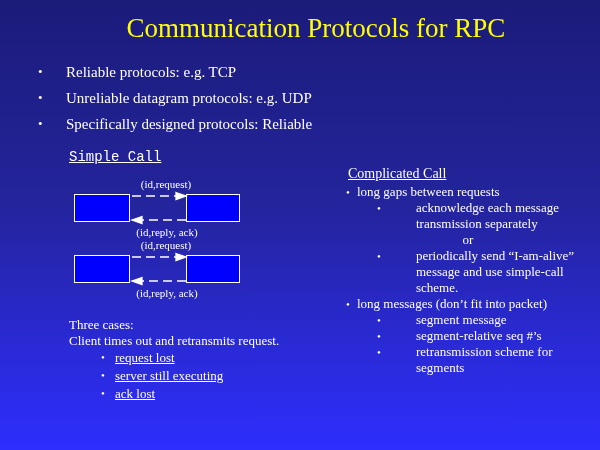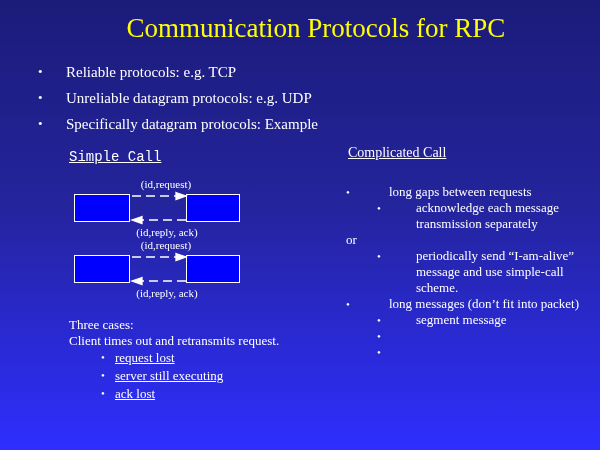--- a/index.html
+++ b/index.html
@@ -30,21 +30,21 @@
 
   
   .heading {
     position:absolute;
     font-size:14px;
     line-height:17px;
     text-decoration:underline;
     white-space:nowrap;
   }
   #head-simple { top:149px; left:69px;font-family:Liberation Mono, monospace; }
-  #head-complicated { top:144px; left:348px; }
+  #head-complicated { top:165px; left:348px; }
 
   
   .diagram { position:absolute; top:170px; left:64px; width:280px; height:135px; }
   .nodebox {
     position:absolute;
     background:#0000ff;
     border:1px solid #ffffff;
   }
   #box-client-1 { left:10px;  top:24px;  width:56px; height:28px; }
   #box-server-1 { left:122px; top:24px;  width:54px; height:28px; }
@@ -69,45 +69,45 @@
   .leftnote { position:absolute; top:317px; left:69px; width:280px; }
   .leftnote .line { font-size:13px; line-height:16px; white-space:nowrap; }
   .leftnote .sub { display:flex; align-items:flex-start; margin-left:32px; height:18px; }
   .leftnote .sub .bul { width:14px; flex:0 0 14px; font-size:11px; line-height:17px; }
   .leftnote .sub .txt { font-size:13px; line-height:17px; white-space:nowrap;text-decoration:underline; }
 
   
   .rightcol { position:absolute; top:184px; left:346px; width:244px; }
   .r-l1 { display:flex; align-items:flex-start; }
   .r-l1 .bul { width:11px; flex:0 0 11px; font-size:11px; line-height:16px; }
-  .r-l1 .txt { font-size:13px; line-height:16px;margin-left:32px; }
+  .r-l1 .txt { font-size:13px; line-height:16px; }
   .r-l2 { display:flex; align-items:flex-start; margin-left:31px; }
   .r-l2 .bul { width:11px; flex:0 0 11px; font-size:11px; line-height:16px; }
   .r-l2 .txt { font-size:13px; line-height:16px;margin-left:28px; }
-  .r-or { font-size:13px; line-height:16px; }
+  .r-or { font-size:13px; line-height:16px;text-align:center; }
 </style>
 </head>
 <body>
 
 <div id="slide">
 
   <div class="title">Communication Protocols for RPC</div>
 
   <div class="toplist">
     <div class="toprow">
       <span class="bul">•</span>
       <span class="txt">Reliable protocols: e.g. TCP</span>
     </div>
     <div class="toprow">
       <span class="bul">•</span>
       <span class="txt">Unreliable datagram protocols: e.g. UDP</span>
     </div>
     <div class="toprow">
       <span class="bul">•</span>
-      <span class="txt">Specifically datagram protocols: Example</span>
+      <span class="txt">Specifically designed protocols: Reliable</span>
     </div>
   </div>
 
   <div class="heading" id="head-simple">Simple Call</div>
   <div class="heading" id="head-complicated">Complicated Call</div>
 
   <div class="diagram">
     <div class="nodebox" id="box-client-1"></div>
     <div class="nodebox" id="box-server-1"></div>
     <div class="nodebox" id="box-client-2"></div>
@@ -166,19 +166,21 @@
     <div class="r-l1">
       <span class="bul">•</span>
       <span class="txt">long messages (don’t fit into packet)</span>
     </div>
     <div class="r-l2">
       <span class="bul">•</span>
       <span class="txt">segment message</span>
     </div>
     <div class="r-l2">
       <span class="bul">•</span>
+      <span class="txt">segment-relative seq #’s</span>
     </div>
     <div class="r-l2">
       <span class="bul">•</span>
+      <span class="txt">retransmission scheme for segments</span>
     </div>
   </div>
 
 </div>
 
 </body></html>

